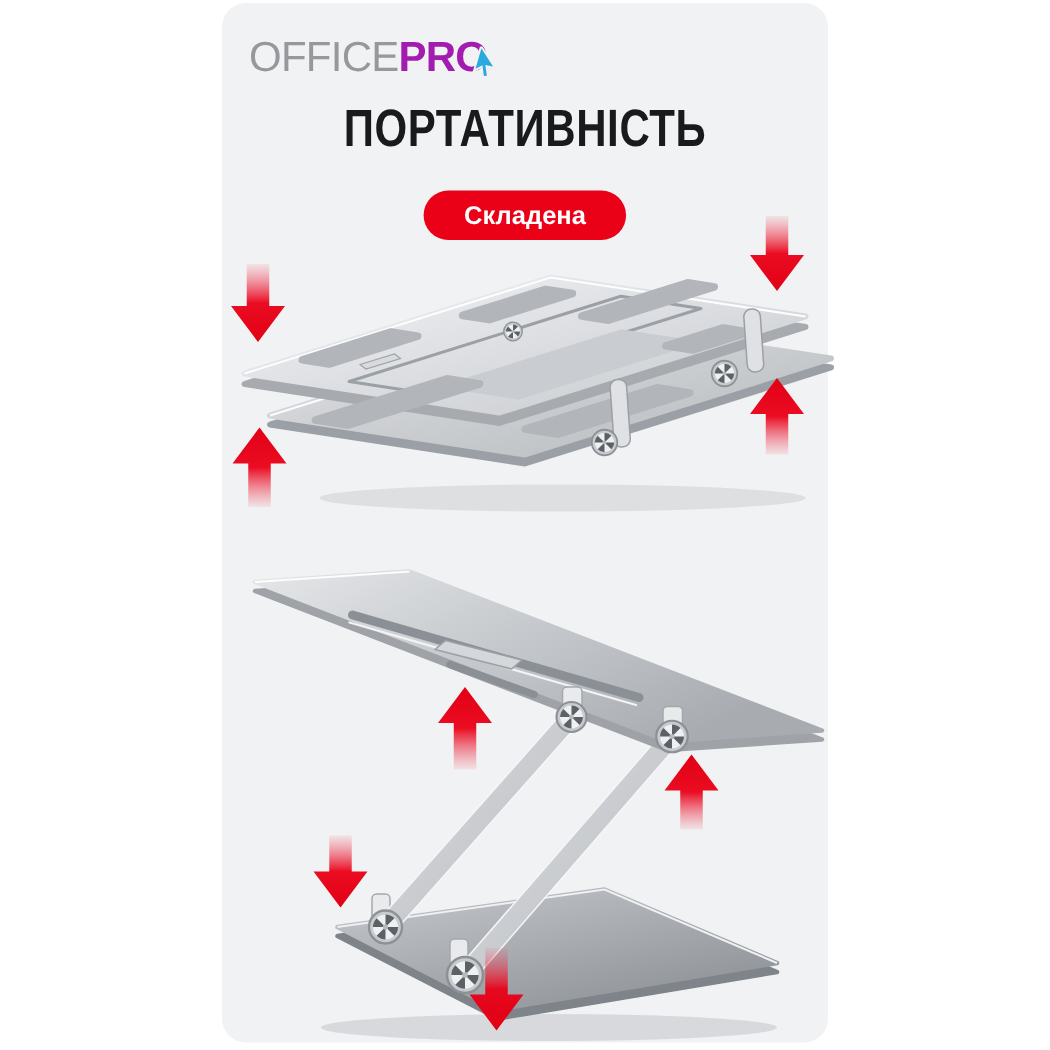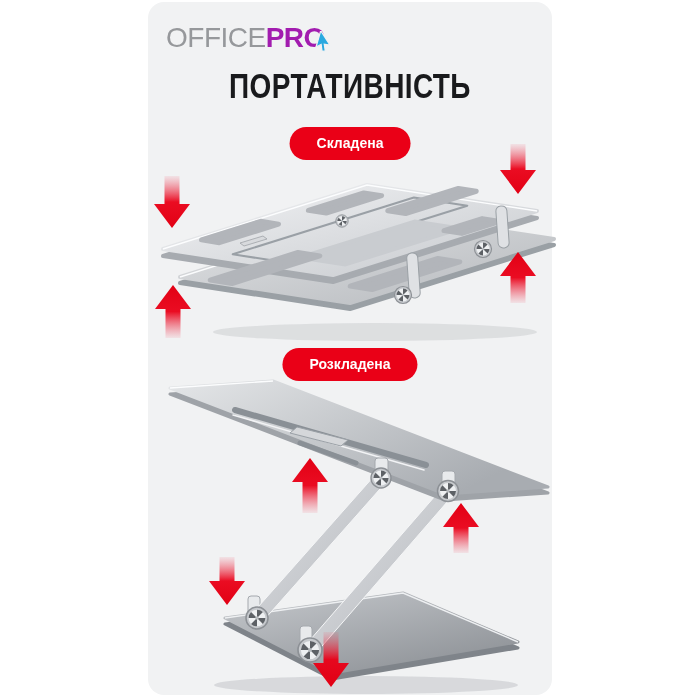--- a/index.html
+++ b/index.html
@@ -22,21 +22,21 @@
   .logo .cursor{position:absolute;left:146px;top:9px;width:26px;height:26px;}
   .title{
     position:absolute;top:64px;left:0;width:100%;text-align:center;
     font-size:35px;font-weight:700;color:#191a1c;
     transform:scaleX(0.8);transform-origin:center;
     letter-spacing:0.5px;white-space:nowrap;
   }
   .badge{
     position:absolute;left:50%;transform:translateX(-50%);
     height:33px;line-height:33px;padding:0 27px;border-radius:17px;
-    background:#ea0017;color:#ffffff;font-size:14px;font-weight:700;
+    background:#ea0017;color:#ffffff;font-size:17px;font-weight:700;
     white-space:nowrap;
   }
   .badge.folded{top:125px;}
   .badge.open{top:346px;}
   .illus{position:absolute;display:block;}
   .illus.folded-svg{left:2px;top:138px;}
   .illus.open-svg{left:0px;top:370px;}
 </style>
 </head>
 <body>
@@ -123,21 +123,20 @@
       <use href="#knob" transform="translate(333,109) scale(0.85)"></use>
       <use href="#knob" transform="translate(253,155) scale(0.85)"></use>
       <use href="#knob" transform="translate(192,81) scale(0.62)"></use>
 
       <path d="M14.5,36 L14.5,64 L4,64 L22,88 L40,64 L29.5,64 L29.5,36 Z" fill="url(#fArrDown)"></path>
       <path d="M360.5,4 L360.5,30 L350,30 L368,54 L386,30 L375.5,30 L375.5,4 Z" fill="url(#fArrDown)"></path>
       <path d="M360.5,163 L360.5,136 L350,136 L368,112 L386,136 L375.5,136 L375.5,163 Z" fill="url(#fArrUp)"></path>
       <path d="M15.5,198 L15.5,169 L5,169 L23,145 L41,169 L30.5,169 L30.5,198 Z" fill="url(#fArrUp)"></path>
     </svg>
 
-    <div class="badge open">Розкладена</div>
 
     <svg class="illus open-svg" width="414" height="326" viewBox="0 0 414 326">
       <defs>
         <linearGradient id="uPlate" x1="0" y1="0" x2="1" y2="0.6">
           <stop offset="0" stop-color="#e4e6e8"></stop>
             <stop offset="1" stop-color="#a8acb1"></stop>
         </linearGradient>
         <linearGradient id="uBase" x1="0" y1="0" x2="0.8" y2="1">
           <stop offset="0" stop-color="#c5c8cc"></stop>
             <stop offset="1" stop-color="#8d9196"></stop>

